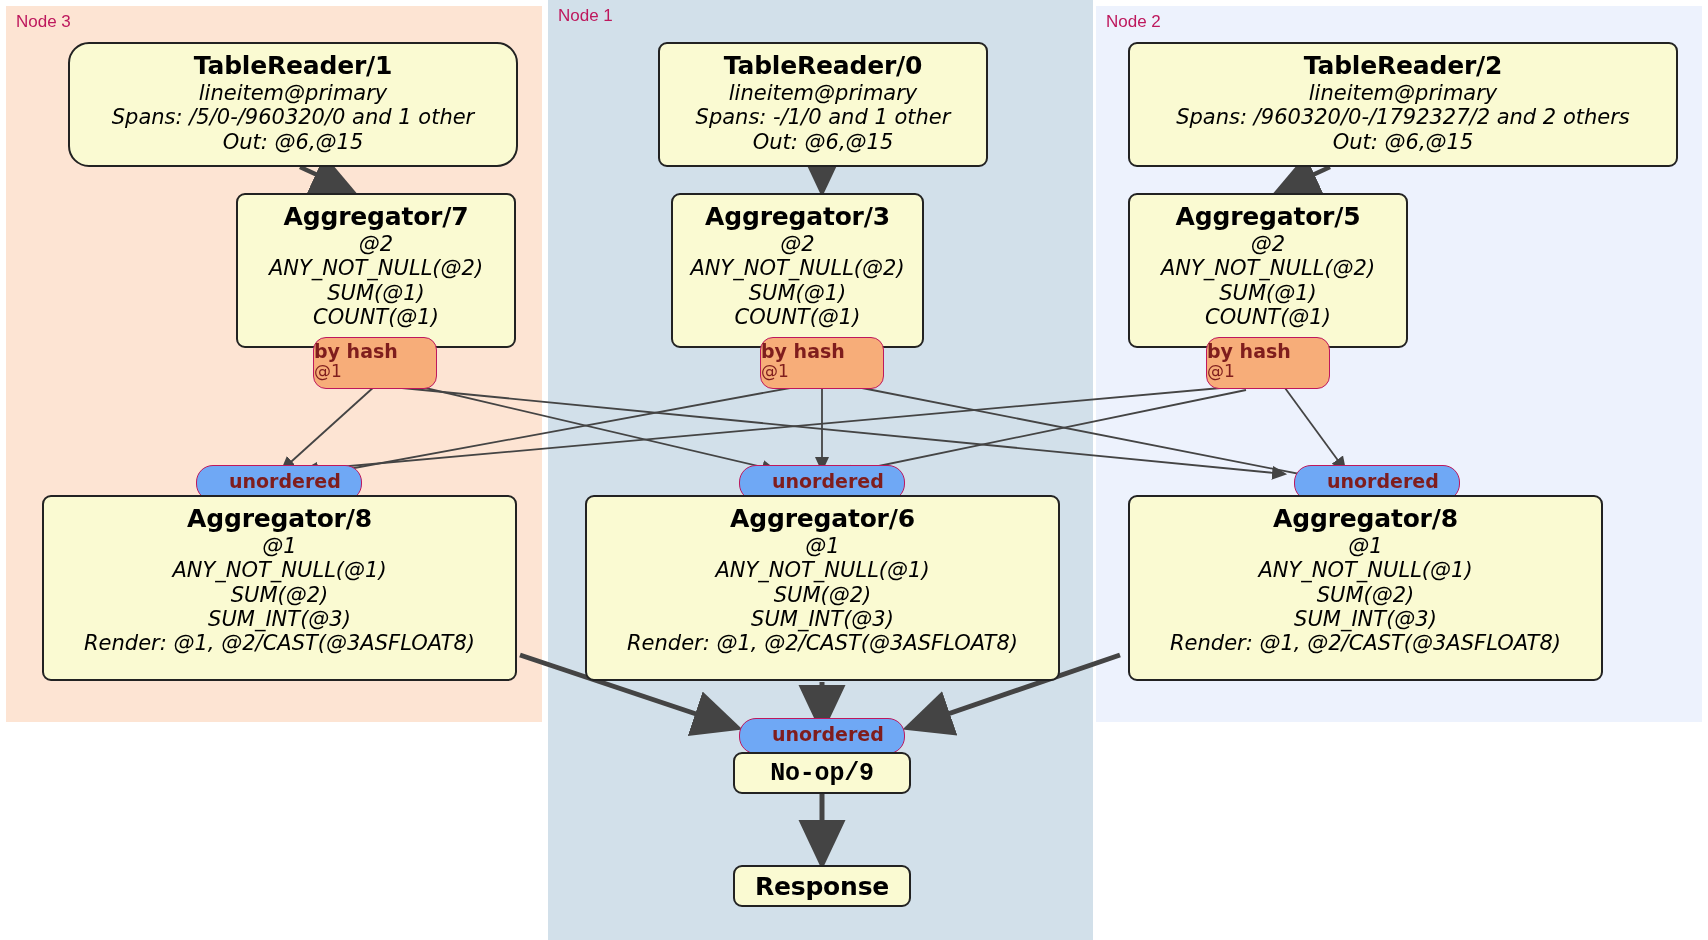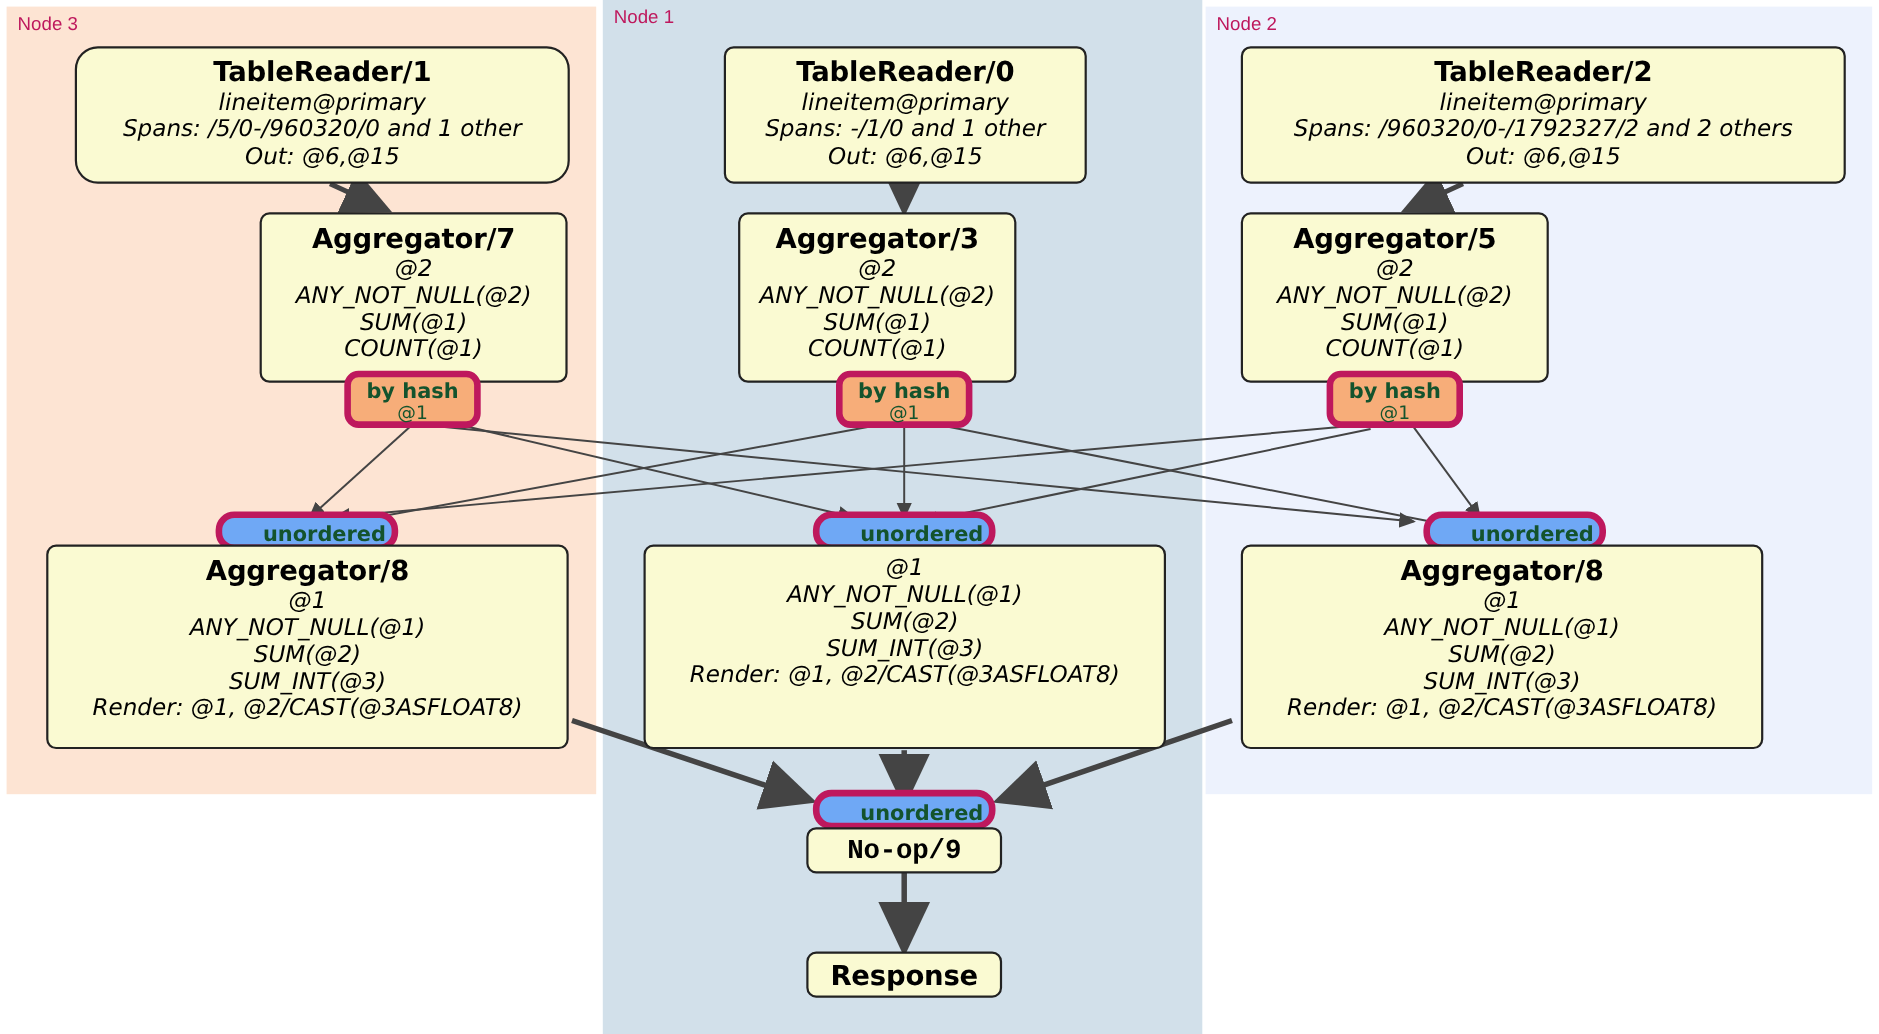--- a/index.html
+++ b/index.html
@@ -22,22 +22,22 @@
     position:absolute;box-sizing:border-box;
     background:#fafad2;border:2px solid #222222;border-radius:9px;
     text-align:center;color:#000000;line-height:1.16;
     padding:7px 10px;
     font-family:"DejaVu Sans","Liberation Sans",sans-serif;
   }
   .box .ttl{font-weight:bold;font-size:25px;letter-spacing:-0.2px;display:block;margin-bottom:1px;}
   .box .ln{font-size:21px;display:block;white-space:nowrap;font-style:italic;}
 
   .pill{
-    position:absolute;box-sizing:border-box;border:6px solid #be185d;
-    text-align:center;color:#14532d;line-height:1.1;
+    position:absolute;box-sizing:border-box;border:1px solid #be185d;
+    color:#7f1d1d;line-height:1.1;
     font-family:"DejaVu Sans","Liberation Sans",sans-serif;
   }
   .pill.hash{background:#f7ad79;border-radius:13px;}
   .pill.hash .p1{display:block;font-weight:bold;font-size:19px;margin-top:3px;}
   .pill.hash .p2{display:block;font-size:17px;}
   .pill.unord{background:#6fa8f5;border-radius:17px;}
   .pill.unord .p1{display:block;font-weight:bold;font-size:19px;line-height:30px;margin-left:32px;}
 
   .box.small{padding:0;display:flex;align-items:center;justify-content:center;}
   .box.small .ttl{font-size:25px;margin:0;}
@@ -141,20 +141,21 @@
   <div class="pill hash" id="hashC" style="left:760px;top:337px;width:124px;height:52px;">
     <span class="p1">by hash</span>
     <span class="p2">@1</span>
   </div>
 
   <div class="pill unord" id="unordC" style="left:739px;top:465px;width:166px;height:36px;">
     <span class="p1">unordered</span>
   </div>
 
   <div class="box" id="agg6" style="left:585px;top:495px;width:475px;height:186px;">
+    <span class="ttl">Aggregator/6</span>
     <span class="ln">@1</span>
     <span class="ln">ANY_NOT_NULL(@1)</span>
     <span class="ln">SUM(@2)</span>
     <span class="ln">SUM_INT(@3)</span>
     <span class="ln">Render: @1, @2/CAST(@3ASFLOAT8)</span>
   </div>
 
   <div class="pill unord" id="unordF" style="left:739px;top:718px;width:166px;height:36px;">
     <span class="p1">unordered</span>
   </div>

